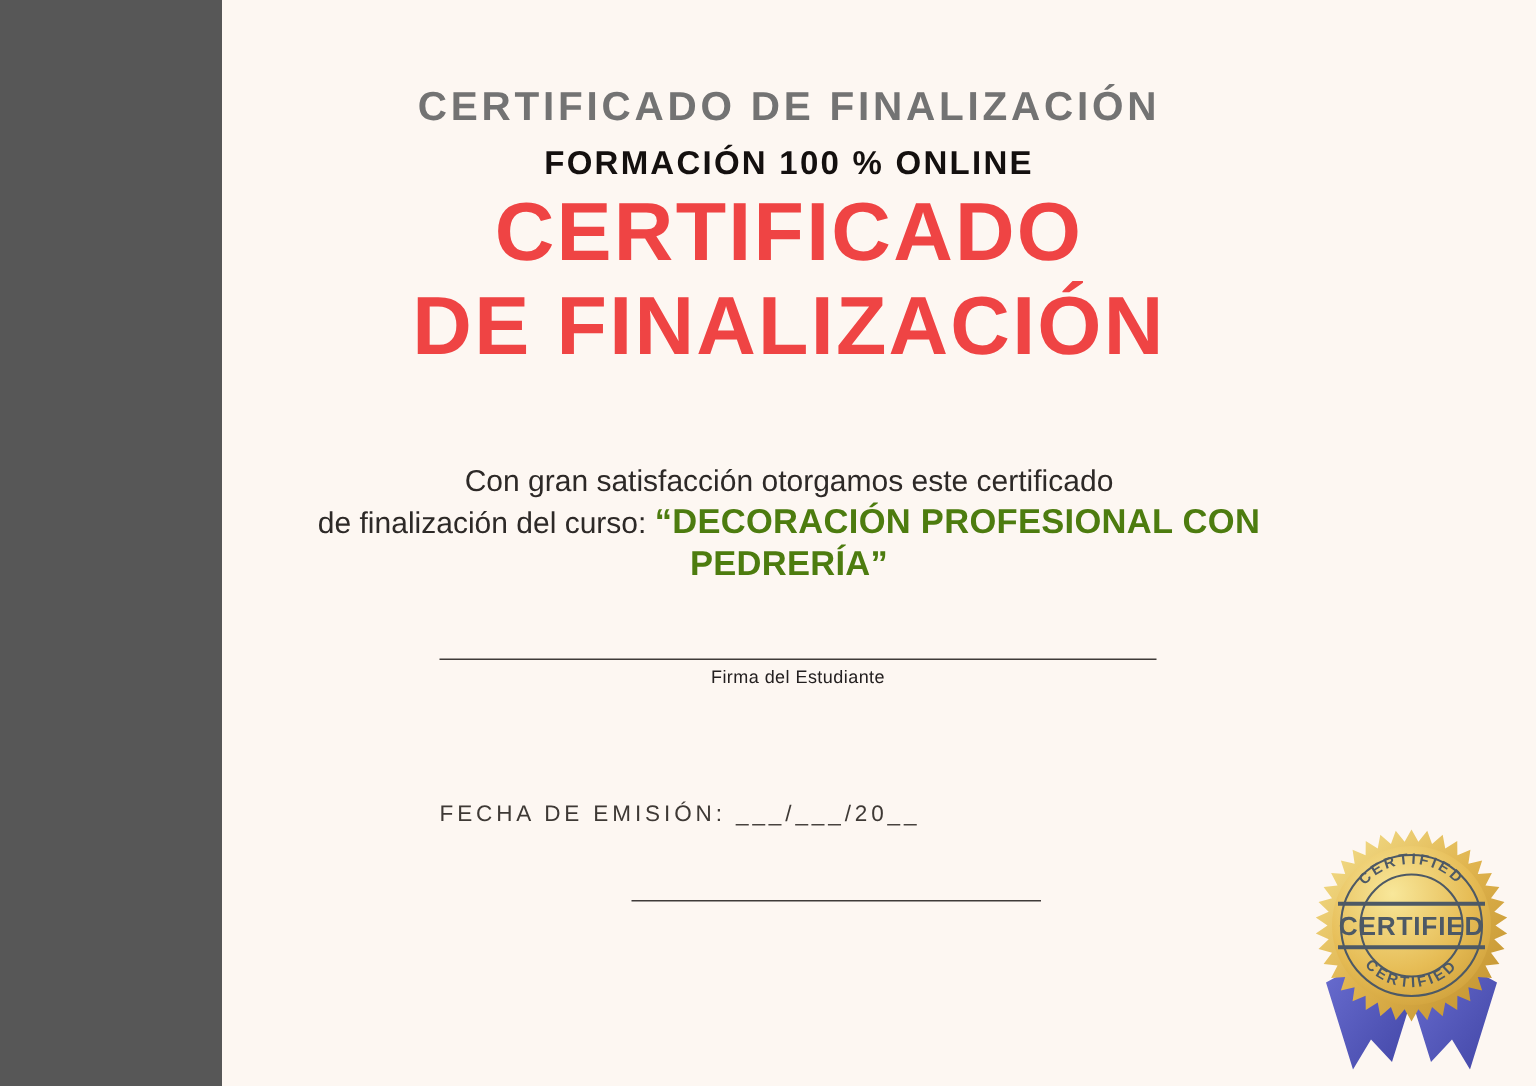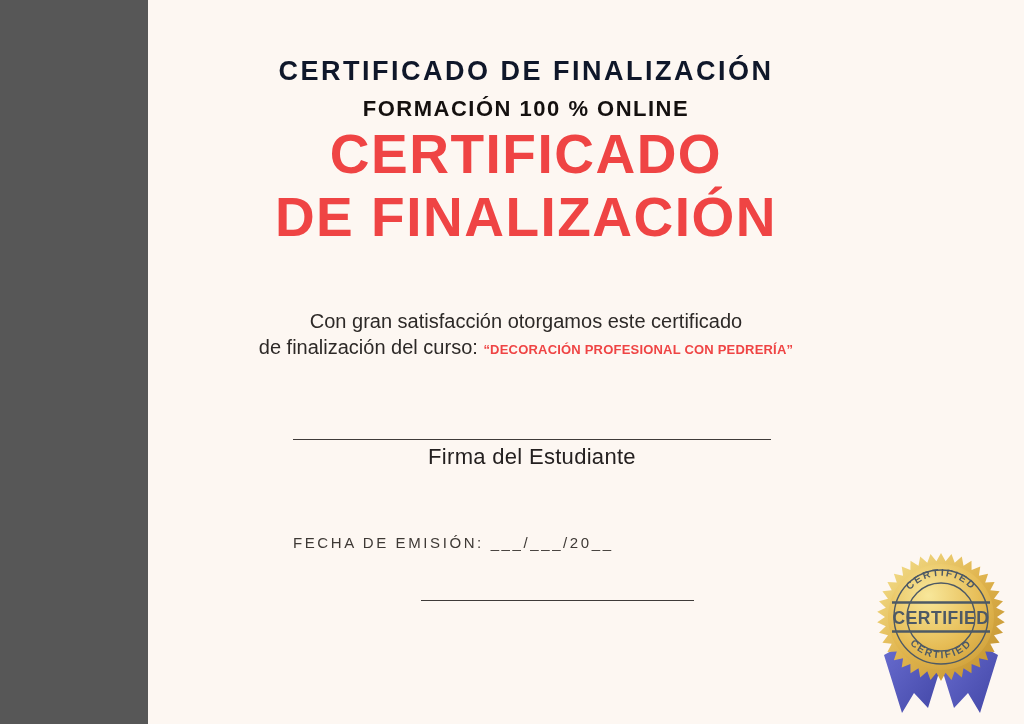--- a/index.html
+++ b/index.html
@@ -9,39 +9,39 @@
     font-family:"Liberation Sans", sans-serif;
   }
   .accent-bar{
     position:absolute;left:0;top:0;width:148px;height:724px;background:#575757;
   }
   .col{
     position:absolute;left:148px;width:756px;text-align:center;
   }
   .header{top:56px;}
   .header-title{
-    font-size:27px;font-weight:bold;letter-spacing:2.5px;color:#0f172a;
+    font-size:27px;font-weight:bold;letter-spacing:2.5px;color:#737373;
   }
   .header-subtitle{
     margin-top:9px;font-size:22px;font-weight:bold;letter-spacing:1.5px;color:#14100F;
   }
   .main-title{
     top:123px;font-size:55px;font-weight:bold;letter-spacing:1.5px;
     line-height:63px;color:#ef4444;
   }
   .body-text{
     top:280px;font-size:20px;line-height:26px;color:#2D2927;margin-top:28px;
   }
-  .course-name{font-weight:bold;font-size:13px;letter-spacing:0.2px;color:#ef4444;}
+  .course-name{font-weight:bold;font-size:23px;letter-spacing:0.2px;color:#4d7c0f;}
   .sig-student{
     position:absolute;left:293px;top:439px;width:478px;
     border-top:1.4px solid #3F3B39;text-align:center;
   }
   .sig-label{
-    padding-top:4px;font-size:22px;color:#242020;letter-spacing:0.3px;
+    padding-top:4px;font-size:12px;color:#242020;letter-spacing:0.3px;
   }
   .fecha{
     position:absolute;left:293px;top:518px;
     font-size:15px;letter-spacing:2.6px;color:#3E3935;margin-top:16px;
   }
   .sig-instructor{
     position:absolute;left:421px;top:600px;width:273px;text-align:center;
   }
   .script-name{
     font-family:"DejaVu Serif", serif;font-style:italic;

